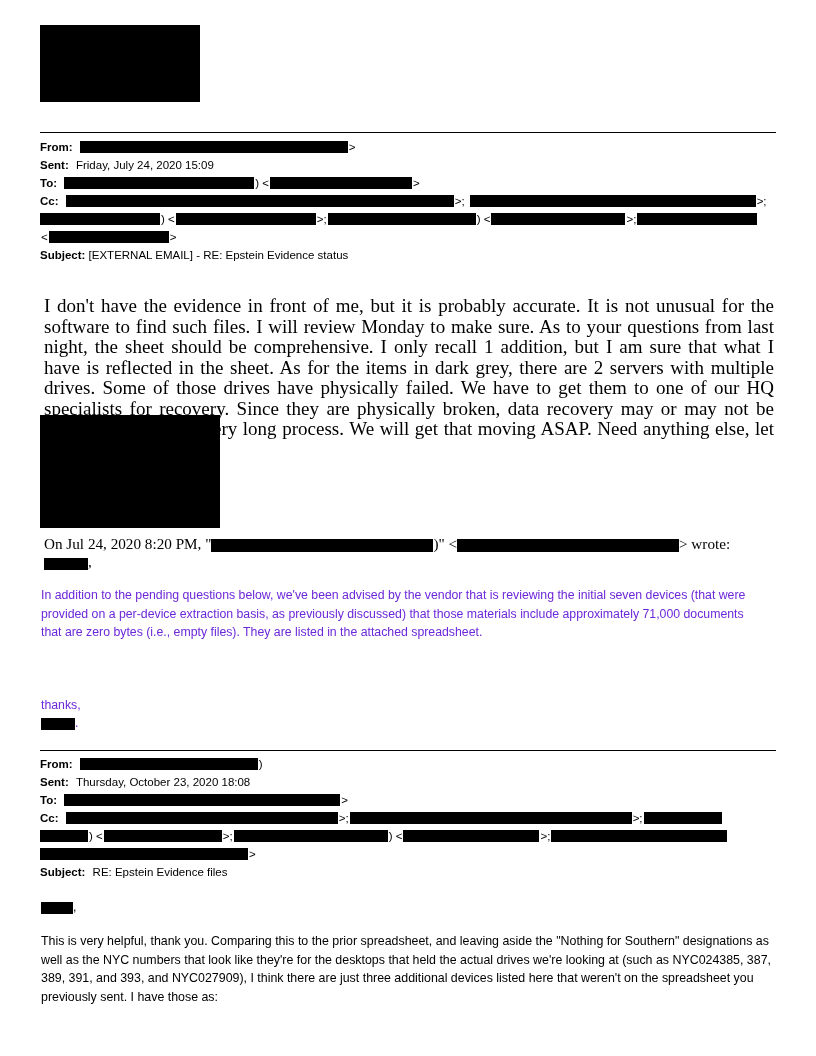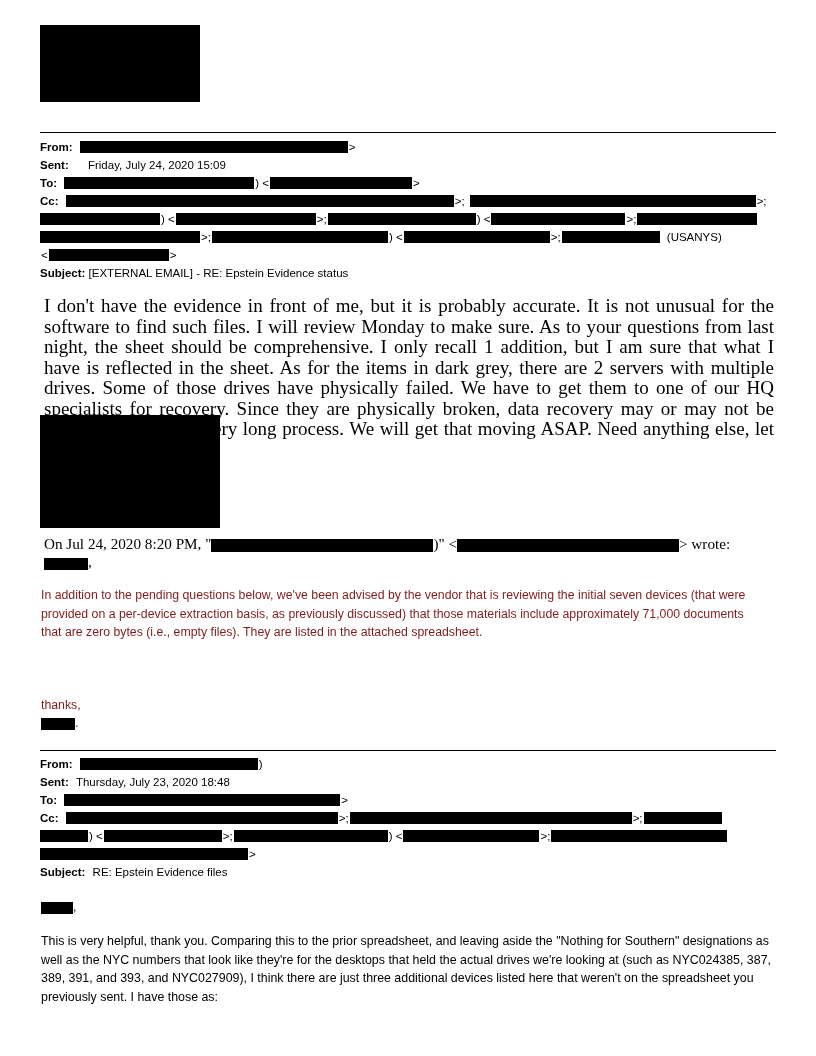--- a/index.html
+++ b/index.html
@@ -126,21 +126,21 @@
   }
 
   
   .quote {
     position: absolute;
     left: 41px;
     width: 726px;
     font-family: "Liberation Sans", sans-serif;
     font-size: 12.3px;
     line-height: 18.5px;
-    color: #7f1d1d;
+    color: #6d28d9;
   }
 
   
   .body-sans {
     position: absolute;
     left: 41px;
     width: 730px;
     font-family: "Liberation Sans", sans-serif;
     font-size: 12.4px;
     line-height: 18.5px;
@@ -155,36 +155,32 @@
 
   <div class="hrule" style="top:132px;"></div>
 
   <div class="hdr" style="top:137px;">
     <div class="row">
       <span class="lbl">From:</span>
       <span class="redact" style="width:268px;height:12px;margin-left:4px;"></span><span class="sep">&gt;</span>
     </div>
     <div class="row">
       <span class="lbl">Sent:</span>
-      <span class="val" style="margin-left:16px;">Friday, July 24, 2020 15:09</span>
+      <span class="val" style="margin-left:4px;">Friday, July 24, 2020 15:09</span>
     </div>
     <div class="row">
       <span class="lbl">To:</span>
       <span class="redact" style="width:190px;margin-left:4px;"></span><span class="sep">) &lt;</span><span class="redact" style="width:142px;"></span><span class="sep">&gt;</span>
     </div>
     <div class="row">
       <span class="lbl">Cc:</span>
       <span class="redact" style="width:388px;margin-left:4px;"></span><span class="sep">&gt;;</span><span class="redact" style="width:286px;margin-left:4px;"></span><span class="sep">&gt;;</span>
     </div>
     <div class="row">
       <span class="redact" style="width:120px;"></span><span class="sep">) &lt;</span><span class="redact" style="width:140px;"></span><span class="sep">&gt;; </span><span class="redact" style="width:148px;"></span><span class="sep">) &lt;</span><span class="redact" style="width:134px;"></span><span class="sep">&gt;; </span><span class="redact" style="width:120px;"></span>
-    </div>
-    <div class="row">
-      <span class="redact" style="width:160px;"></span><span class="sep">&gt;; </span><span class="redact" style="width:176px;"></span><span class="sep">) &lt;</span><span class="redact" style="width:146px;"></span><span class="sep">&gt;; </span><span class="redact" style="width:98px;"></span>
-      <span class="val" style="margin-left:4px;">(USANYS)</span>
     </div>
     <div class="row">
       <span class="sep">&lt;</span><span class="redact" style="width:120px;"></span><span class="sep">&gt;</span>
     </div>
     <div class="subjrow">
       <span class="lbl">Subject:</span>
       <span class="val" style="margin-left:0;">[EXTERNAL EMAIL] - RE: Epstein Evidence status</span>
     </div>
   </div>
 
@@ -207,21 +203,21 @@
 
   <div class="hrule" style="top:750px;"></div>
 
   <div class="hdr" style="top:754px;">
     <div class="row">
       <span class="lbl">From:</span>
       <span class="redact" style="width:178px;margin-left:4px;"></span><span class="sep">)</span>
     </div>
     <div class="row">
       <span class="lbl">Sent:</span>
-      <span class="val" style="margin-left:4px;">Thursday, July 23, 2020 18:48</span>
+      <span class="val" style="margin-left:4px;">Thursday, October 23, 2020 18:08</span>
     </div>
     <div class="row">
       <span class="lbl">To:</span>
       <span class="redact" style="width:276px;margin-left:4px;"></span><span class="sep">&gt;</span>
     </div>
     <div class="row">
       <span class="lbl">Cc:</span>
       <span class="redact" style="width:272px;margin-left:4px;"></span><span class="sep">&gt;; </span><span class="redact" style="width:282px;"></span><span class="sep">&gt;; </span><span class="redact" style="width:78px;"></span>
     </div>
     <div class="row">

